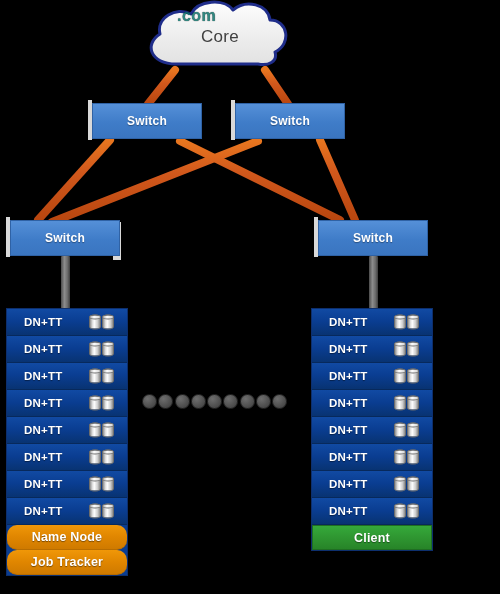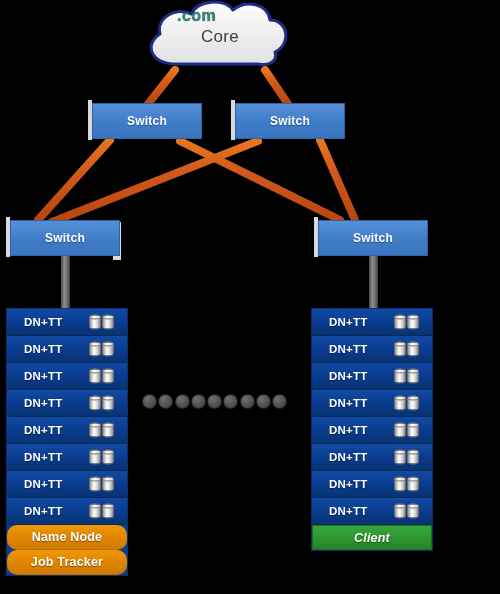--- a/index.html
+++ b/index.html
@@ -157,21 +157,20 @@
     font-family: "Liberation Sans", sans-serif;
   }
   .role.orange {
     background: linear-gradient(to bottom, #f09708 0%, #e08600 50%, #cf7a00 100%);
     border-bottom: 1px solid #b86d00;
     border-radius: 10px;
   }
   .role.green {
     background: linear-gradient(to bottom, #35a93a 0%, #2e9430 55%, #278428 100%);
     border: 1px solid #1f6e22;
-    font-style: italic;
   }
 
   
   .dots {
     position: absolute;
     left: 142px;
     top: 392px;
     width: 145px;
     height: 18px;
     display: flex;

